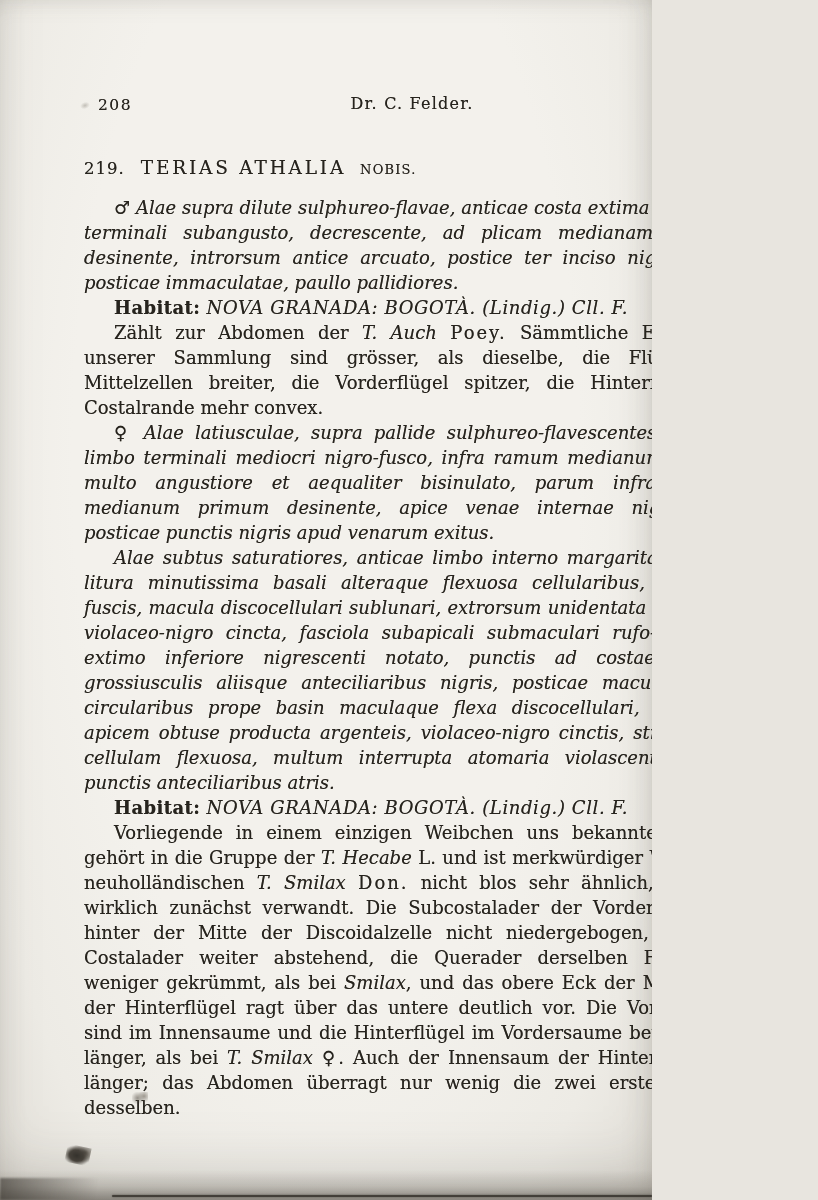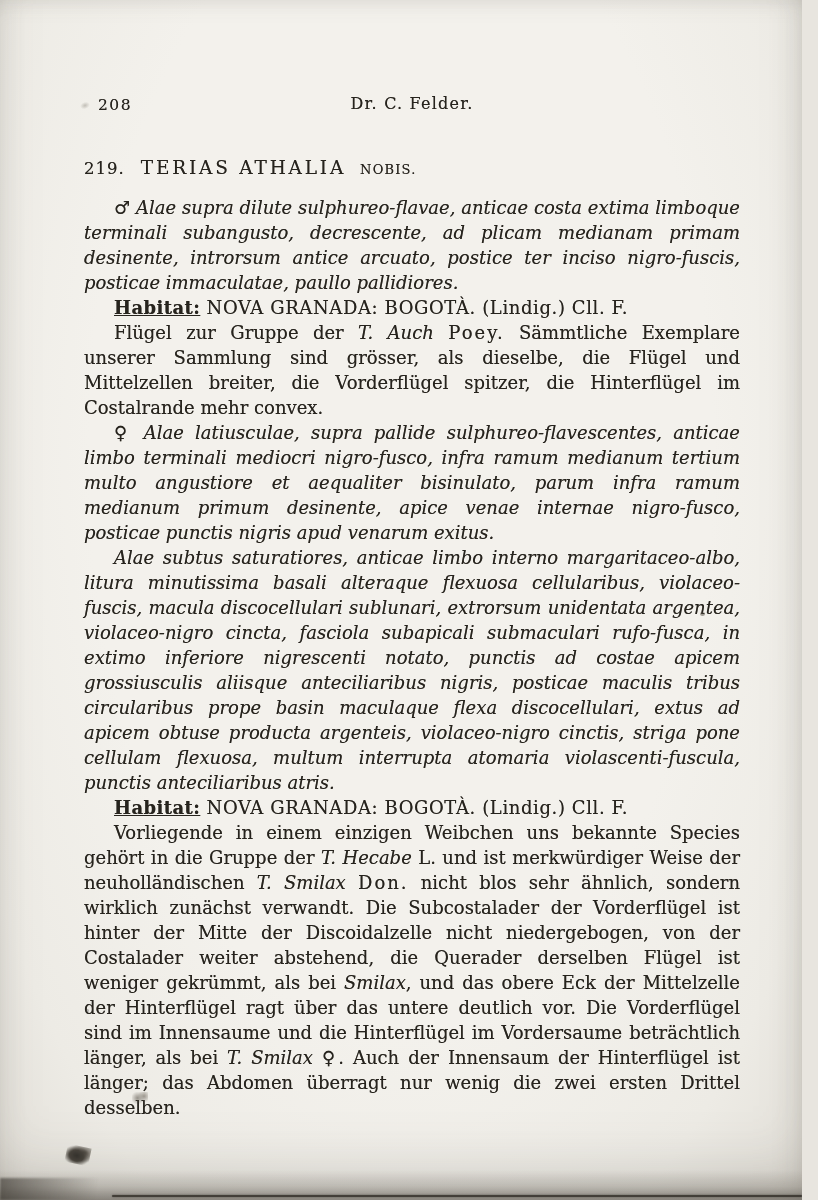--- a/index.html
+++ b/index.html
@@ -3,21 +3,21 @@
 <meta charset="utf-8">
 <style>
   * { margin: 0; padding: 0; box-sizing: border-box; }
   html, body { width: 818px; height: 1200px; }
   body {
     font-family: "DejaVu Serif", "Liberation Serif", serif;
     background: #e8e5df;
   }
   .page {
     position: relative;
-    width: 802px; height: 1200px;
+    width: 652px; height: 1200px;
     overflow: hidden;
     color: #26231d;
     background: radial-gradient(ellipse at 50% 38%, #f3f1ec 55%, #edebe5 82%, #e2dfd8 100%);
     box-shadow:
       inset 0 -45px 70px -35px rgba(95,90,80,.40),
       inset -16px 0 34px -22px rgba(95,90,80,.28),
       inset 16px 0 34px -24px rgba(95,90,80,.20),
       inset 0 18px 30px -24px rgba(95,90,80,.18);
     text-shadow: 0 0 .45px rgba(30,26,20,.55);
   }
@@ -27,22 +27,22 @@
   .runtitle { font-size: 16px; letter-spacing: 1.2px; }
   .pagenum { position: absolute; left: 14px; top: 2px; font-size: 15.5px; letter-spacing: 1.5px; }
 
   h2.species { text-align: left; font-weight: normal; margin-top: 34px; margin-bottom: 15px; white-space: nowrap; }
   .sp-num    { font-size: 16.5px; letter-spacing: 1px;  margin-right: 16px; }
   .sp-title  { font-size: 18.5px; letter-spacing: 2.8px; margin-right: 14px; }
   .sp-author { font-size: 13px;   letter-spacing: 1.2px; }
 
   p { font-size: 18px; line-height: 25px; text-align: justify; text-indent: 30px; }
   p.latin { font-style: italic; }
-  .habitat .hab-label { font-weight: bold; letter-spacing: .4px; text-decoration: underline; }
-  .habitat .hab-text  { letter-spacing: .6px; margin-left: .35em; }
+  .habitat .hab-label { font-weight: bold; letter-spacing: .4px; }
+  .habitat .hab-text  { letter-spacing: .6px; margin-left: .35em; font-style: italic; }
   .sp { letter-spacing: 2px; margin-top: 19px; }
 
   .second-heading { margin-top: 38px; }
 
   
   .artifact { position: absolute; pointer-events: none; }
   .mark-top {
     left: 80px; top: 102px; width: 10px; height: 7px; opacity: .35;
     background: radial-gradient(ellipse, #6a6458 0%, rgba(106,100,88,0) 70%);
     transform: rotate(-20deg);
@@ -89,21 +89,21 @@
       <span class="pagenum">208</span>
       <span class="runtitle">Dr. C. Felder.</span>
     </header>
 
     <section>
       <h2 class="species">
         <span class="sp-num">219.</span><span class="sp-title">TERIAS ATHALIA</span><span class="sp-author">NOBIS.</span>
       </h2>
       <p class="latin">♂ Alae supra dilute sulphureo-flavae, anticae costa extima limboque terminali subangusto, decrescente, ad plicam medianam primam desinente, introrsum antice arcuato, postice ter inciso nigro-fuscis, posticae immaculatae, paullo pallidiores.</p>
       <p class="habitat"><span class="hab-label">Habitat:</span><span class="hab-text">NOVA GRANADA: BOGOTÀ. (Lindig.) Cll. F.</span></p>
-      <p class="german"><span>Flügel zur Gruppe der </span><i>T. Auch </i><span class="sp">Poey.</span><span> Sämmtliche Exemplare unserer Sammlung sind grösser, als dieselbe, die Flügel und Mittelzellen breiter, die Vorderflügel spitzer, die Hinterflügel im Costalrande mehr convex.</span></p>
+      <p class="german"><span>Zählt zur Abdomen der </span><i>T. Auch </i><span class="sp">Poey.</span><span> Sämmtliche Exemplare unserer Sammlung sind grösser, als dieselbe, die Flügel und Mittelzellen breiter, die Vorderflügel spitzer, die Hinterflügel im Costalrande mehr convex.</span></p>
     </section>
 
     <section>
       <p class="latin">♀ Alae latiusculae, supra pallide sulphureo-flavescentes, anticae limbo terminali mediocri nigro-fusco, infra ramum medianum tertium multo angustiore et aequaliter bisinulato, parum infra ramum medianum primum desinente, apice venae internae nigro-fusco, posticae punctis nigris apud venarum exitus.</p>
       <p class="latin">Alae subtus saturatiores, anticae limbo interno margaritaceo-albo, litura minutissima basali alteraque flexuosa cellularibus, violaceo-fuscis, macula discocellulari sublunari, extrorsum unidentata argentea, violaceo-nigro cincta, fasciola subapicali submaculari rufo-fusca, in extimo inferiore nigrescenti notato, punctis ad costae apicem grossiusculis aliisque anteciliaribus nigris, posticae maculis tribus circularibus prope basin maculaque flexa discocellulari, extus ad apicem obtuse producta argenteis, violaceo-nigro cinctis, striga pone cellulam flexuosa, multum interrupta atomaria violascenti-fuscula, punctis anteciliaribus atris.</p>
       <p class="habitat"><span class="hab-label">Habitat:</span><span class="hab-text">NOVA GRANADA: BOGOTÀ. (Lindig.) Cll. F.</span></p>
       <p class="german"><span>Vorliegende in einem einzigen Weibchen uns bekannte Species gehört in die Gruppe der </span><i>T. Hecabe</i><span> L. und ist merkwürdiger Weise der neuholländischen </span><i>T. Smilax </i><span class="sp">Don.</span><span> nicht blos sehr ähnlich, sondern wirklich zunächst verwandt. Die Subcostalader der Vorderflügel ist hinter der Mitte der Discoidalzelle nicht niedergebogen, von der Costalader weiter abstehend, die Querader derselben Flügel ist weniger gekrümmt, als bei </span><i>Smilax</i><span>, und das obere Eck der Mittelzelle der Hinterflügel ragt über das untere deutlich vor. Die Vorderflügel sind im Innensaume und die Hinterflügel im Vordersaume beträchtlich länger, als bei </span><i>T. Smilax</i><span> ♀. Auch der Innensaum der Hinterflügel ist länger; das Abdomen überragt nur wenig die zwei ersten Drittel desselben.</span></p>
     </section>
 
   </div>

